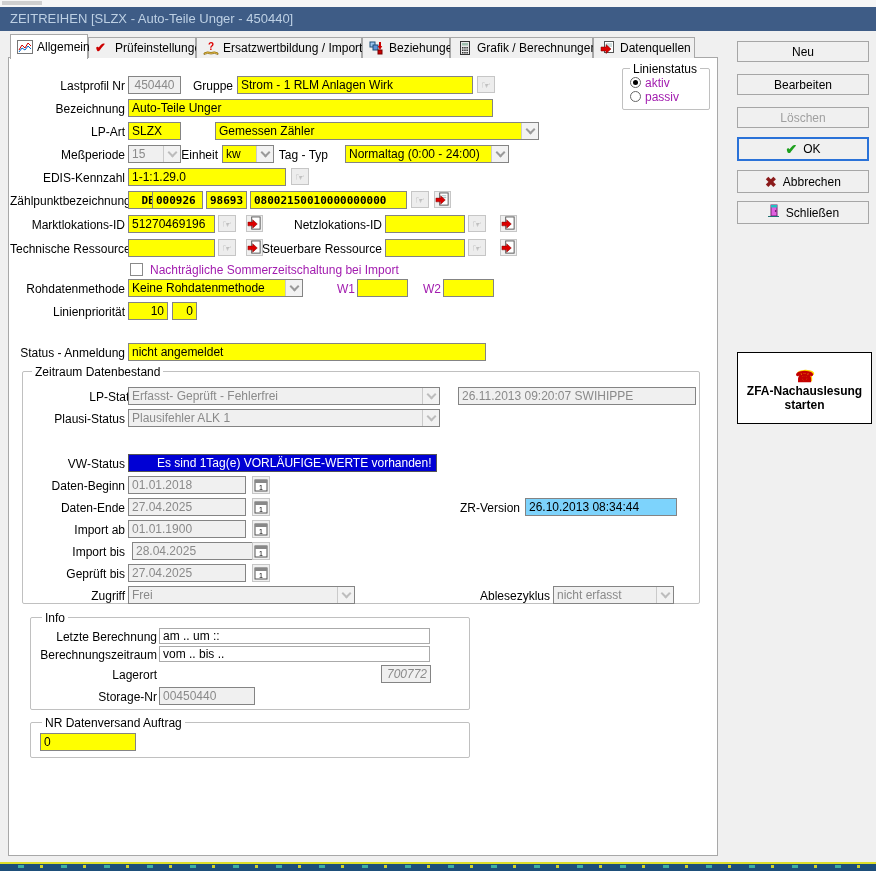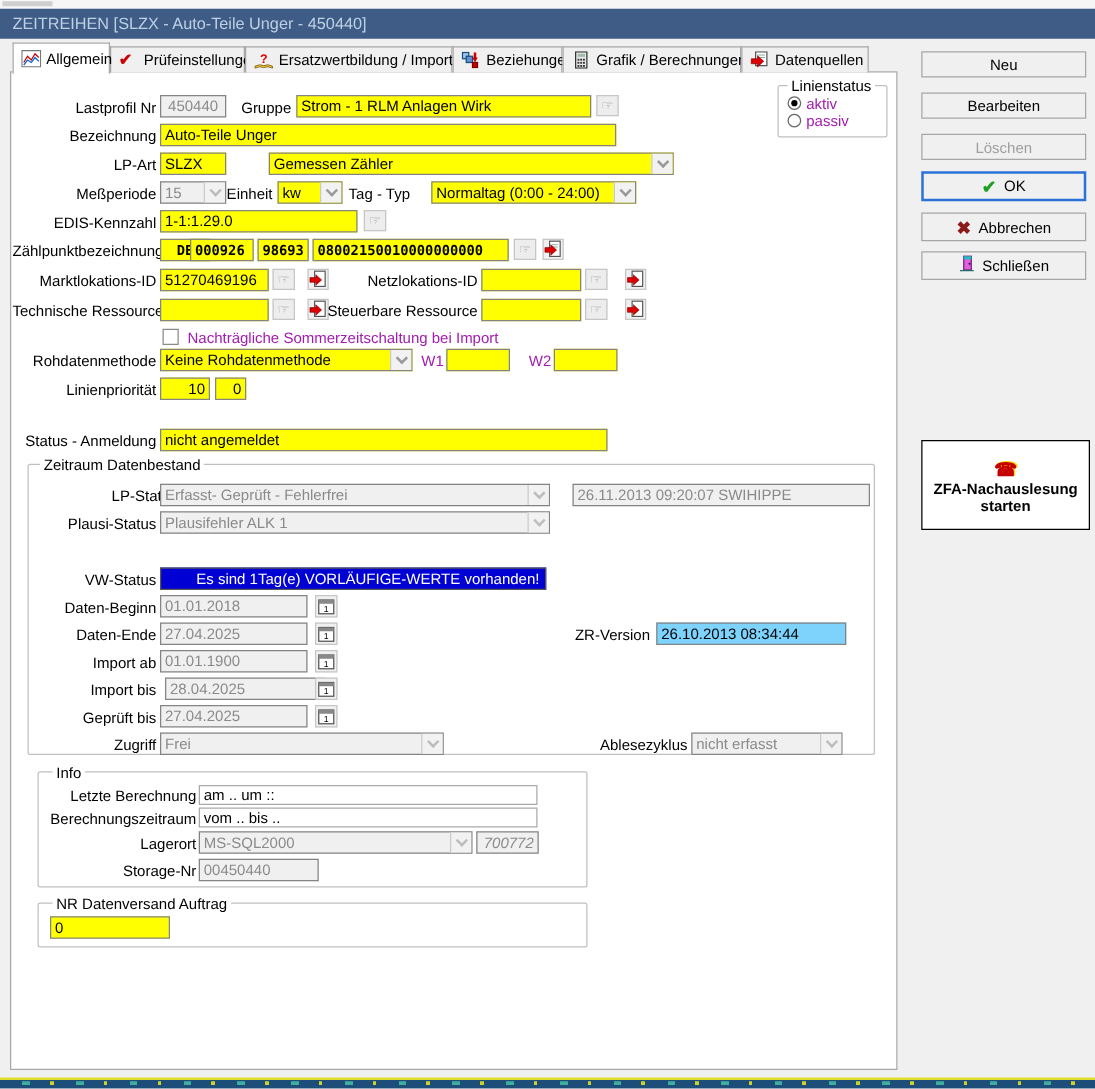--- a/index.html
+++ b/index.html
@@ -228,21 +228,21 @@
     <svg width="15" height="15" viewBox="0 0 16 16">
         <rect x="5" y="1" width="9" height="13" fill="#fff" stroke="#555"></rect>
         <polygon points="1,6.5 6,6.5 6,4 11,8.5 6,13 6,10.5 1,10.5" fill="#d00" stroke="#700" stroke-width="0.5"></polygon>
       </svg>
   </button>
 
   <div class="check" style="left:130px;top:263px;"></div>
   <div class="llbl" style="left:150px;top:263px;">Nachträgliche Sommerzeitschaltung bei Import</div>
 
   <div class="lbl" style="left:10px;top:282px;width:115px;">Rohdatenmethode</div>
-  <div class="combo" style="left:128px;top:279px;width:202px;">
+  <div class="combo" style="left:128px;top:279px;width:175px;">
     <span class="txt">Keine Rohdatenmethode</span>
     <span class="abox">
         <span class="chev"></span>
       </span>
   </div>
   <div class="llbl" style="left:337px;top:282px;">W1</div>
   <input class="fld" style="left: 357px; top: 279px; width: 51px;" value="">
   <div class="llbl" style="left:423px;top:282px;">W2</div>
   <input class="fld" style="left: 443px; top: 279px; width: 51px;" value="">
 
@@ -344,26 +344,20 @@
   </div>
 
   <div class="group" style="left:30px;top:617px;width:440px;height:93px;"></div>
   <div class="gtitle" style="left:42px;top:611px;">Info</div>
 
   <div class="lbl" style="left:10px;top:630px;width:147px;">Letzte Berechnung</div>
   <input class="fld w" style="left: 159px; top: 628px; width: 271px;" readonly="" value="am .. um ::">
   <div class="lbl" style="left:10px;top:648px;width:147px;">Berechnungszeitraum</div>
   <input class="fld w" style="left: 159px; top: 646px; width: 271px;" readonly="" value="vom .. bis ..">
   <div class="lbl" style="left:10px;top:668px;width:147px;">Lagerort</div>
-  <div class="combo dis" style="left:159px;top:665px;width:219px;">
-    <span class="txt">MS-SQL2000</span>
-    <span class="abox">
-        <span class="chev"></span>
-      </span>
-  </div>
   <input class="fld g" style="left: 381px; top: 665px; width: 50px; text-align: right; font-style: italic;" readonly="" value="700772">
   <div class="lbl" style="left:10px;top:690px;width:147px;">Storage-Nr</div>
   <input class="fld g" style="left: 159px; top: 687px; width: 96px;" readonly="" value="00450440">
 
   <div class="group" style="left:30px;top:722px;width:440px;height:36px;"></div>
   <div class="gtitle" style="left:42px;top:716px;">NR Datenversand Auftrag</div>
   <input class="fld" style="left: 40px; top: 733px; width: 96px;" value="0">
 
   <div class="group" style="left:622px;top:68px;width:88px;height:42px;background:#fff;"></div>
   <div class="gtitle" style="left:630px;top:62px;">Linienstatus</div>

